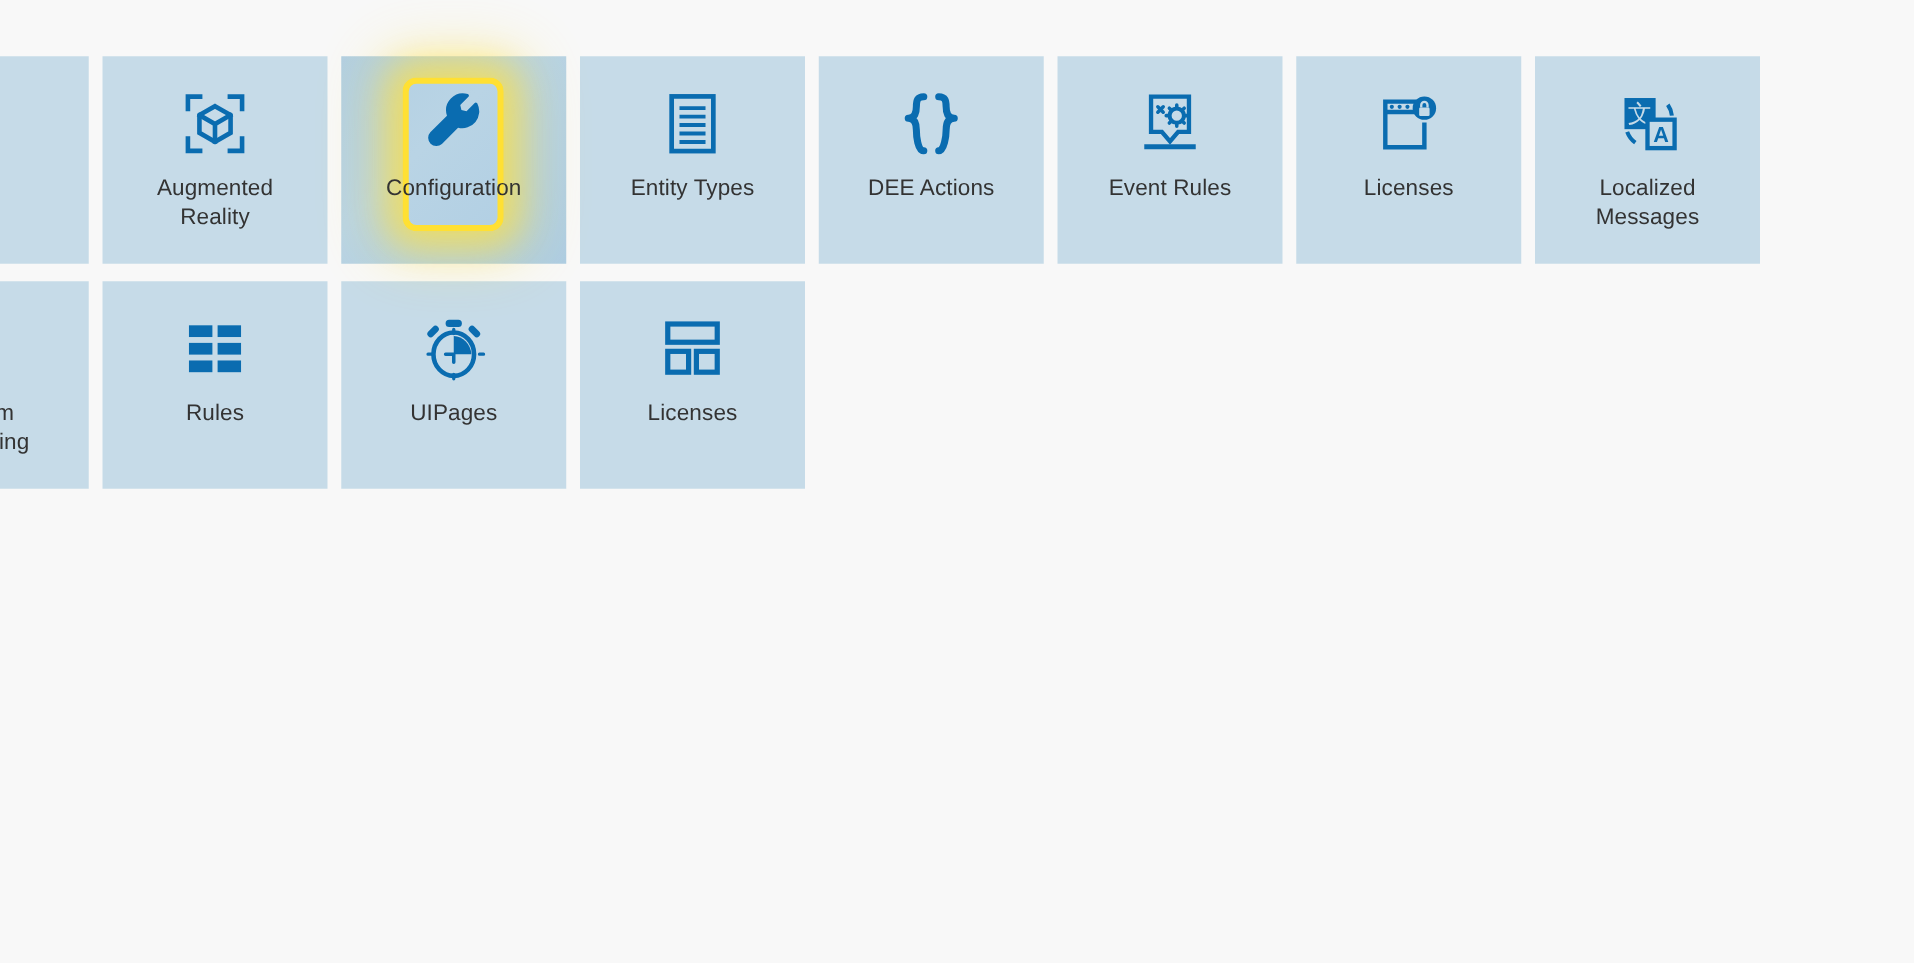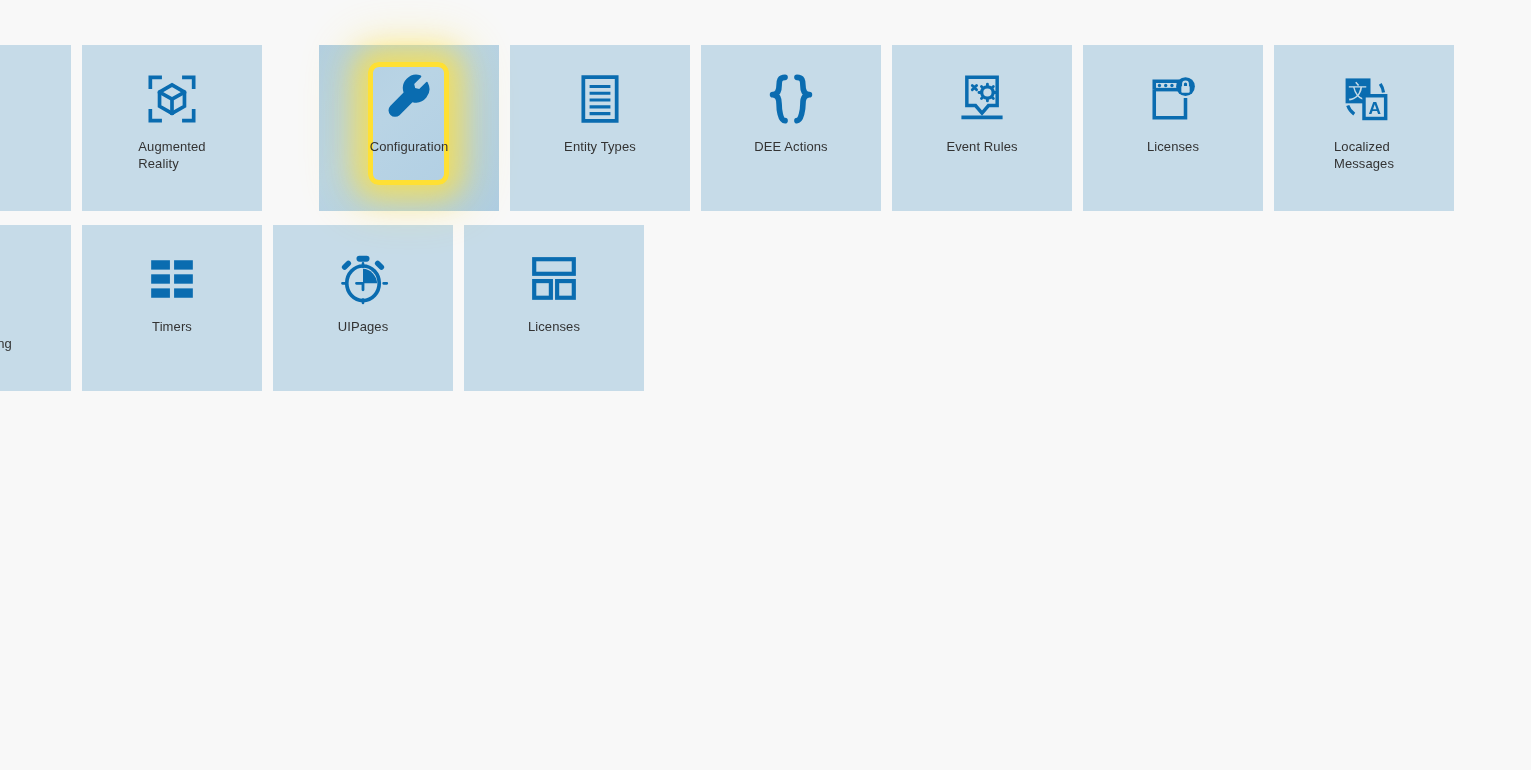--- a/index.html
+++ b/index.html
@@ -32,35 +32,34 @@
     flex-direction:column;
     align-items:center;
     justify-content:flex-start;
     box-sizing:border-box;
     padding-top:26px;
     cursor:pointer;
     flex:0 0 auto;
   }
   .tile.is-hovered{
     background:linear-gradient(135deg,#b2cfe2 0%,#b9d4e5 40%,#aecde3 100%);
-    margin-left:46px;
   }
   .tile-icon{
     width:56px;height:56px;
     display:flex;align-items:center;justify-content:center;
     color:#0a6cb0;
     margin-bottom:12px;
     flex:0 0 auto;
   }
   .tile-icon svg{display:block;}
   .tile-label{
-    font-size:13px;
+    font-size:18px;
     line-height:1.28;
     color:#333333;
-    text-align:left;
+    text-align:center;
     letter-spacing:.1px;
     white-space:pre-line;
     padding:0 6px;
     max-width:176px;
   }
 
   
   .focus-ring{
     position:absolute;
     left:49px;top:17px;
@@ -183,21 +182,21 @@
         <span class="tile-icon">
           <svg viewBox="0 0 48 48" width="50" height="50" fill="currentColor">
             <rect x="4" y="6" width="18" height="9"></rect>
             <rect x="26" y="6" width="18" height="9"></rect>
             <rect x="4" y="19.5" width="18" height="9"></rect>
             <rect x="26" y="19.5" width="18" height="9"></rect>
             <rect x="4" y="33" width="18" height="9"></rect>
             <rect x="26" y="33" width="18" height="9"></rect>
           </svg>
         </span>
-        <span class="tile-label">Timers</span>
+        <span class="tile-label">Rules</span>
       </div>
       <div class="tile">
         <span class="tile-icon">
           <svg viewBox="0 0 48 48" width="52" height="52">
             <rect x="18" y="2.5" width="12" height="5.5" rx="2.6" fill="currentColor"></rect>
             <path d="M10.5 9.5 7 13" stroke="currentColor" stroke-width="5" stroke-linecap="round"></path>
             <path d="M37.5 9.5 41 13" stroke="currentColor" stroke-width="5" stroke-linecap="round"></path>
             <ellipse cx="24" cy="28" rx="15" ry="16" fill="none" stroke="currentColor" stroke-width="3.4"></ellipse>
             <path d="M24 28V14.5A13.6 14.5 0 0 1 37 28Z" fill="currentColor"></path>
             <path d="M24 28h-6M24 28v6" stroke="currentColor" stroke-width="2.6" stroke-linecap="round"></path>

